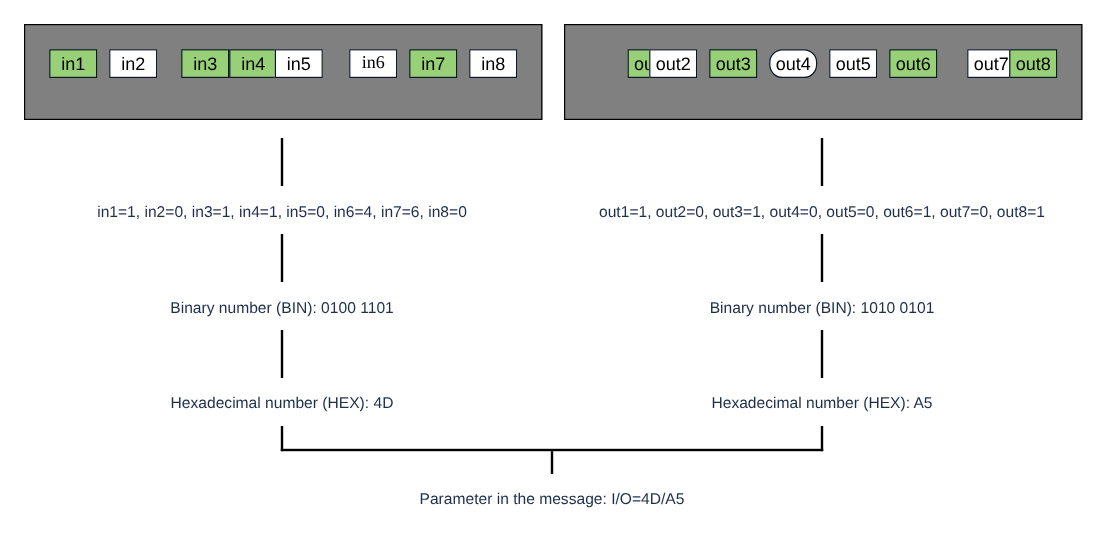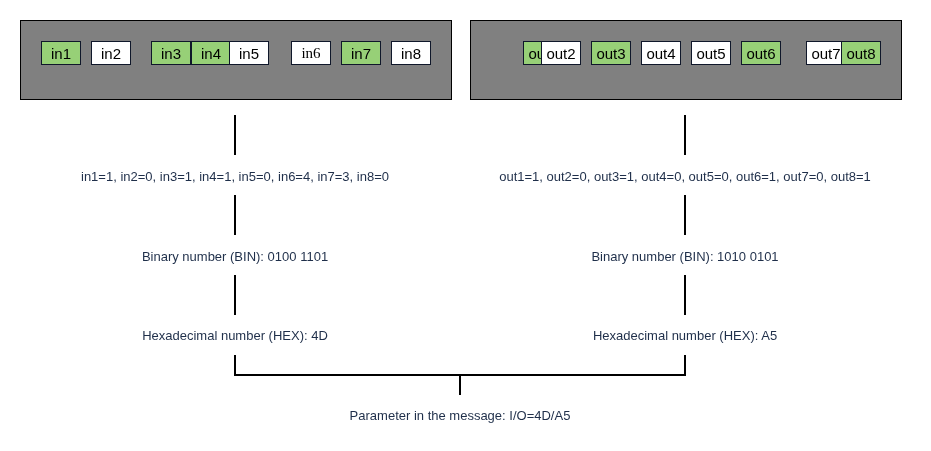--- a/index.html
+++ b/index.html
@@ -25,39 +25,39 @@
     <div class="cell on" style="left: 170px;">in4</div>
     <div class="cell" style="left: 208px;">in5</div>
     <div class="cell" style="left: 270px; font-family: Liberation Serif, serif;">in6</div>
     <div class="cell on" style="left: 320px;">in7</div>
     <div class="cell" style="left: 370px;">in8</div>
   </div>
 <div class="panel" id="panel-out">
     <div class="cell on" style="left: 20px; margin-left: 32px;">out1</div>
     <div class="cell" style="left: 70px;">out2</div>
     <div class="cell on" style="left: 120px;">out3</div>
-    <div class="cell" style="left: 170px;">out4</div>
+    <div class="cell" style="left: 170px; border-radius: 11px;">out4</div>
     <div class="cell" style="left: 220px;">out5</div>
     <div class="cell on" style="left: 270px;">out6</div>
     <div class="cell" style="left: 335px; text-align: center;">out7</div>
     <div class="cell on" style="left: 370px;">out8</div>
   </div>
 
 <div class="vline" style="left:234px;top:115px;height:40px;"></div>
 <div class="vline" style="left:234px;top:195px;height:40px;"></div>
 <div class="vline" style="left:234px;top:275px;height:40px;"></div>
 <div class="vline" style="left:684px;top:115px;height:40px;"></div>
 <div class="vline" style="left:684px;top:195px;height:40px;"></div>
 <div class="vline" style="left:684px;top:275px;height:40px;"></div>
 <div class="vline" style="left:234px;top:355px;height:21px;"></div>
 <div class="vline" style="left:684px;top:355px;height:21px;"></div>
 <div class="hline" style="left:234px;top:374px;width:452px;"></div>
 <div class="vline" style="left:459px;top:376px;height:19px;"></div>
 
-<div class="txt center" style="left:235px;top:169px;" id="in-states"><b>in1=1</b>, <span>in2=0</span>, <b>in3=1</b>, <b>in4=1</b>, <span>in5=0</span>, <span>in6=4</span>, <b>in7=3</b>, <span>in8=0</span></div>
+<div class="txt center" style="left:235px;top:169px;" id="in-states"><b>in1=1</b>, <span>in2=0</span>, <b>in3=1</b>, <b>in4=1</b>, <span>in5=0</span>, <span>in6=4</span>, <b>in7=6</b>, <span>in8=0</span></div>
 <div class="txt center" style="left:685px;top:169px;" id="out-states"><b>out1=1</b>, <span>out2=0</span>, <b>out3=1</b>, <span>out4=0</span>, <span>out5=0</span>, <b>out6=1</b>, <span>out7=0</span>, <b>out8=1</b></div>
 
 <div class="txt center" style="left:235px;top:249px;"><span>Binary number (BIN): </span><span id="in-bin"><span>0</span><b>1</b><span>0</span><span>0</span><span> </span><b>1</b><b>1</b><span>0</span><b>1</b></span></div>
 <div class="txt center" style="left:685px;top:249px;"><span>Binary number (BIN): </span><span id="out-bin"><b>1</b><span>0</span><b>1</b><span>0</span><span> </span><span>0</span><b>1</b><span>0</span><b>1</b></span></div>
 
 <div class="txt center" style="left:235px;top:328px;"><span>Hexadecimal number (HEX): </span><b>4D</b></div>
 <div class="txt center" style="left:685px;top:328px;"><span>Hexadecimal number (HEX): </span><b>A5</b></div>
 
 <div class="txt center" style="left:460px;top:408px;"><span>Parameter in the message: </span><b>I/O=4D/A5</b></div>
 

